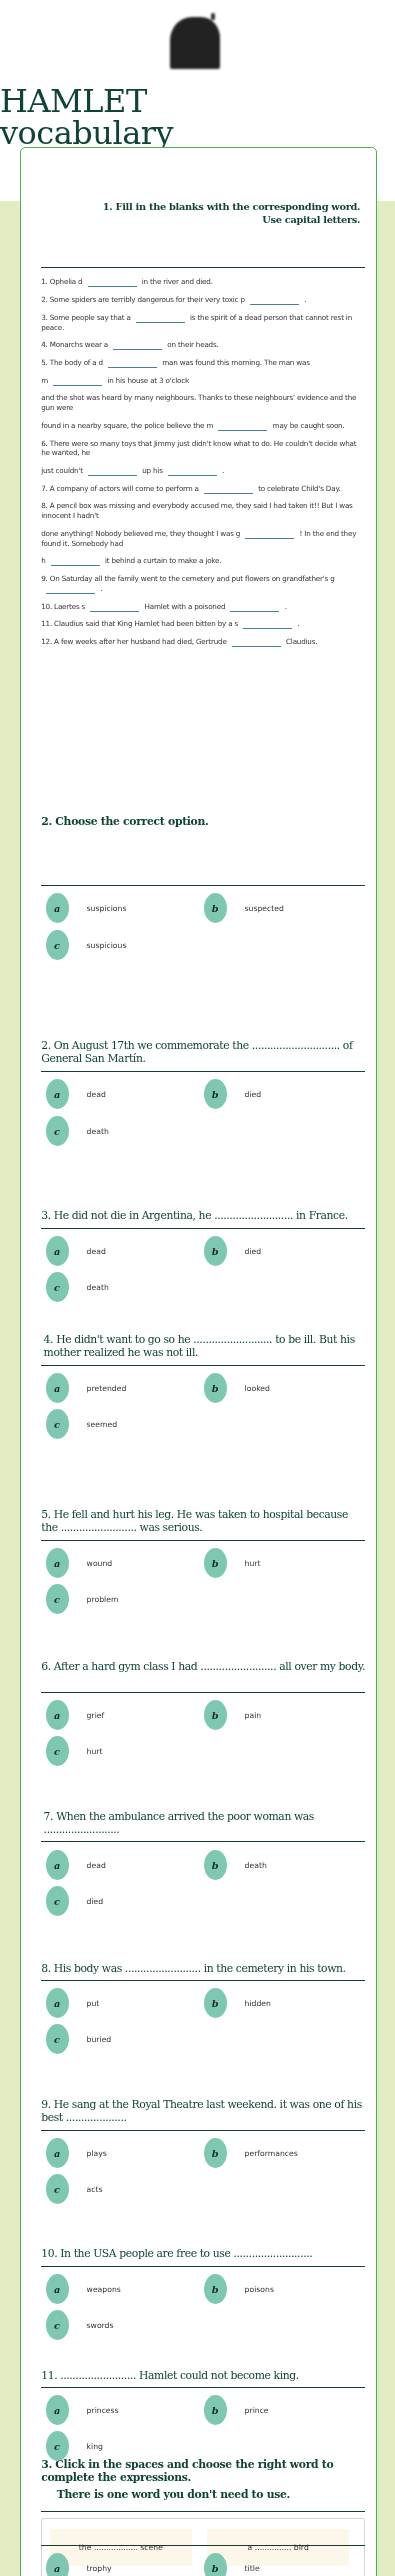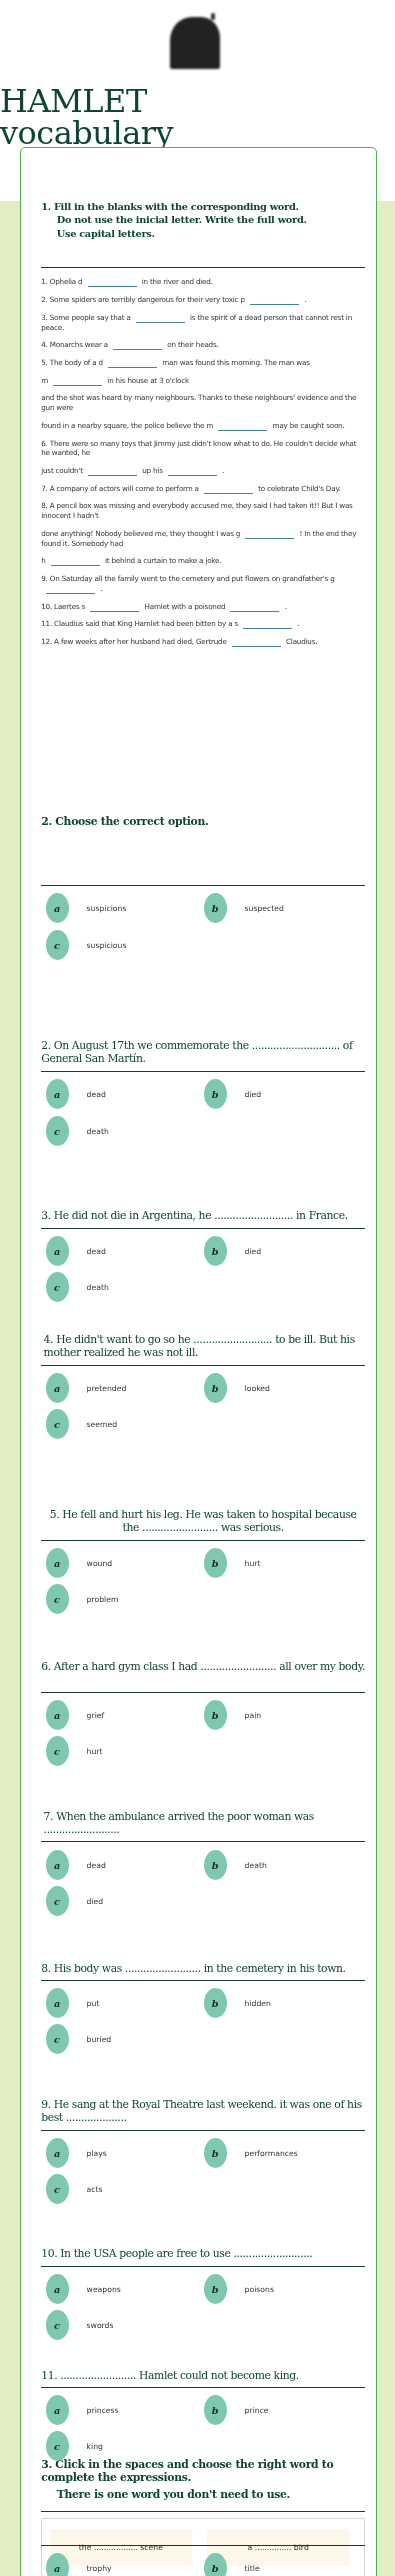--- a/index.html
+++ b/index.html
@@ -67,23 +67,22 @@
 <div class="top-area">
   <div class="logo-blob"></div>
   <div class="page-title">
     <div>HAMLET</div>
     <div>vocabulary</div>
   </div>
 </div>
 
 <div class="card" style="height: 3354px;">
 
-  <div class="abs section-title" style="left:20.6px; top:52px; width:319px;">
+  <div class="abs section-title" style="left:20.6px; top:52px; width:319px;text-align:right;">
     <span>1. Fill in the blanks with the corresponding word.</span>
-    <span class="indent">Do not use the inicial letter. Write the full word.</span>
     <span class="indent">Use capital letters.</span>
   </div>
   <div class="abs hr" style="left:20.6px; top:119px;"></div>
 
   <div class="abs fill-list" style="left:20.6px; top:129px; width:324px;">
     <div class="fill-line"><span>1. Ophelia d</span><span class="blank"></span><span>in the river and died.</span></div>
     <div class="fill-line"><span>2. Some spiders are terribly dangerous for their very toxic p</span><span class="blank"></span><span>.</span></div>
     <div class="fill-line"><span>3. Some people say that a</span><span class="blank"></span><span>is the spirit of a dead person that cannot rest in peace.</span></div>
     <div class="fill-line"><span>4. Monarchs wear a</span><span class="blank"></span><span>on their heads.</span></div>
     <div class="fill-line"><span>5. The body of a d</span><span class="blank"></span><span>man was found this morning. The man was</span></div>
@@ -114,21 +113,21 @@
 
   <div class="expr-box" style="left: 20.6px; top: 2370px; height: 155px;">
     <div class="expr-item" style="left:165px; top:10.3px;">a ............... bird</div>
     <div class="expr-item" style="left:7.7px; top:10.3px;">the .................. scene</div>
 
   </div>
 
     <div class="abs q-text" style="left: 20.6px; top: 891px;">2. On August 17th we commemorate the ............................. of General San Martín.</div>
     <div class="abs q-text" style="left: 20.6px; top: 1061px;">3.  He did not die in Argentina, he .......................... in France.</div>
     <div class="abs q-text" style="left: 23px; top: 1185px;">4.  He didn't want to go so he .......................... to be ill. But his mother realized he was not ill.</div>
-    <div class="abs q-text" style="left: 20.6px; top: 1360px; text-align: center;">5.  He fell and hurt his leg. He was taken to hospital because the ......................... was serious.</div>
+    <div class="abs q-text" style="left: 20.6px; top: 1360px;">5.  He fell and hurt his leg. He was taken to hospital because the ......................... was serious.</div>
     <div class="abs q-text" style="left: 20.6px; top: 1512px;">6. After a hard gym class I had ......................... all over my body.</div>
     <div class="abs q-text" style="left: 23px; top: 1662px;">7. When the ambulance arrived the poor woman was .........................</div>
     <div class="abs q-text" style="left: 20.6px; top: 1814px;">8.  His body was ......................... in the cemetery in his town.</div>
     <div class="abs q-text" style="left: 20.6px; top: 1950px;">9.  He sang at the Royal Theatre last weekend. it was one of his best ....................</div>
     <div class="abs q-text" style="left: 20.6px; top: 2099px;">10.  In the USA people are free to use ..........................</div>
     <div class="abs q-text" style="left: 20.6px; top: 2221px;">11.  ......................... Hamlet could not become king.</div>
     <div class="abs hr" style="left: 20.6px; top: 737px;"></div>
     <div class="option" style="left: 25px; top: 745px;">
       <div class="opt-badge">a</div>
       <div class="opt-label">suspicions</div>

